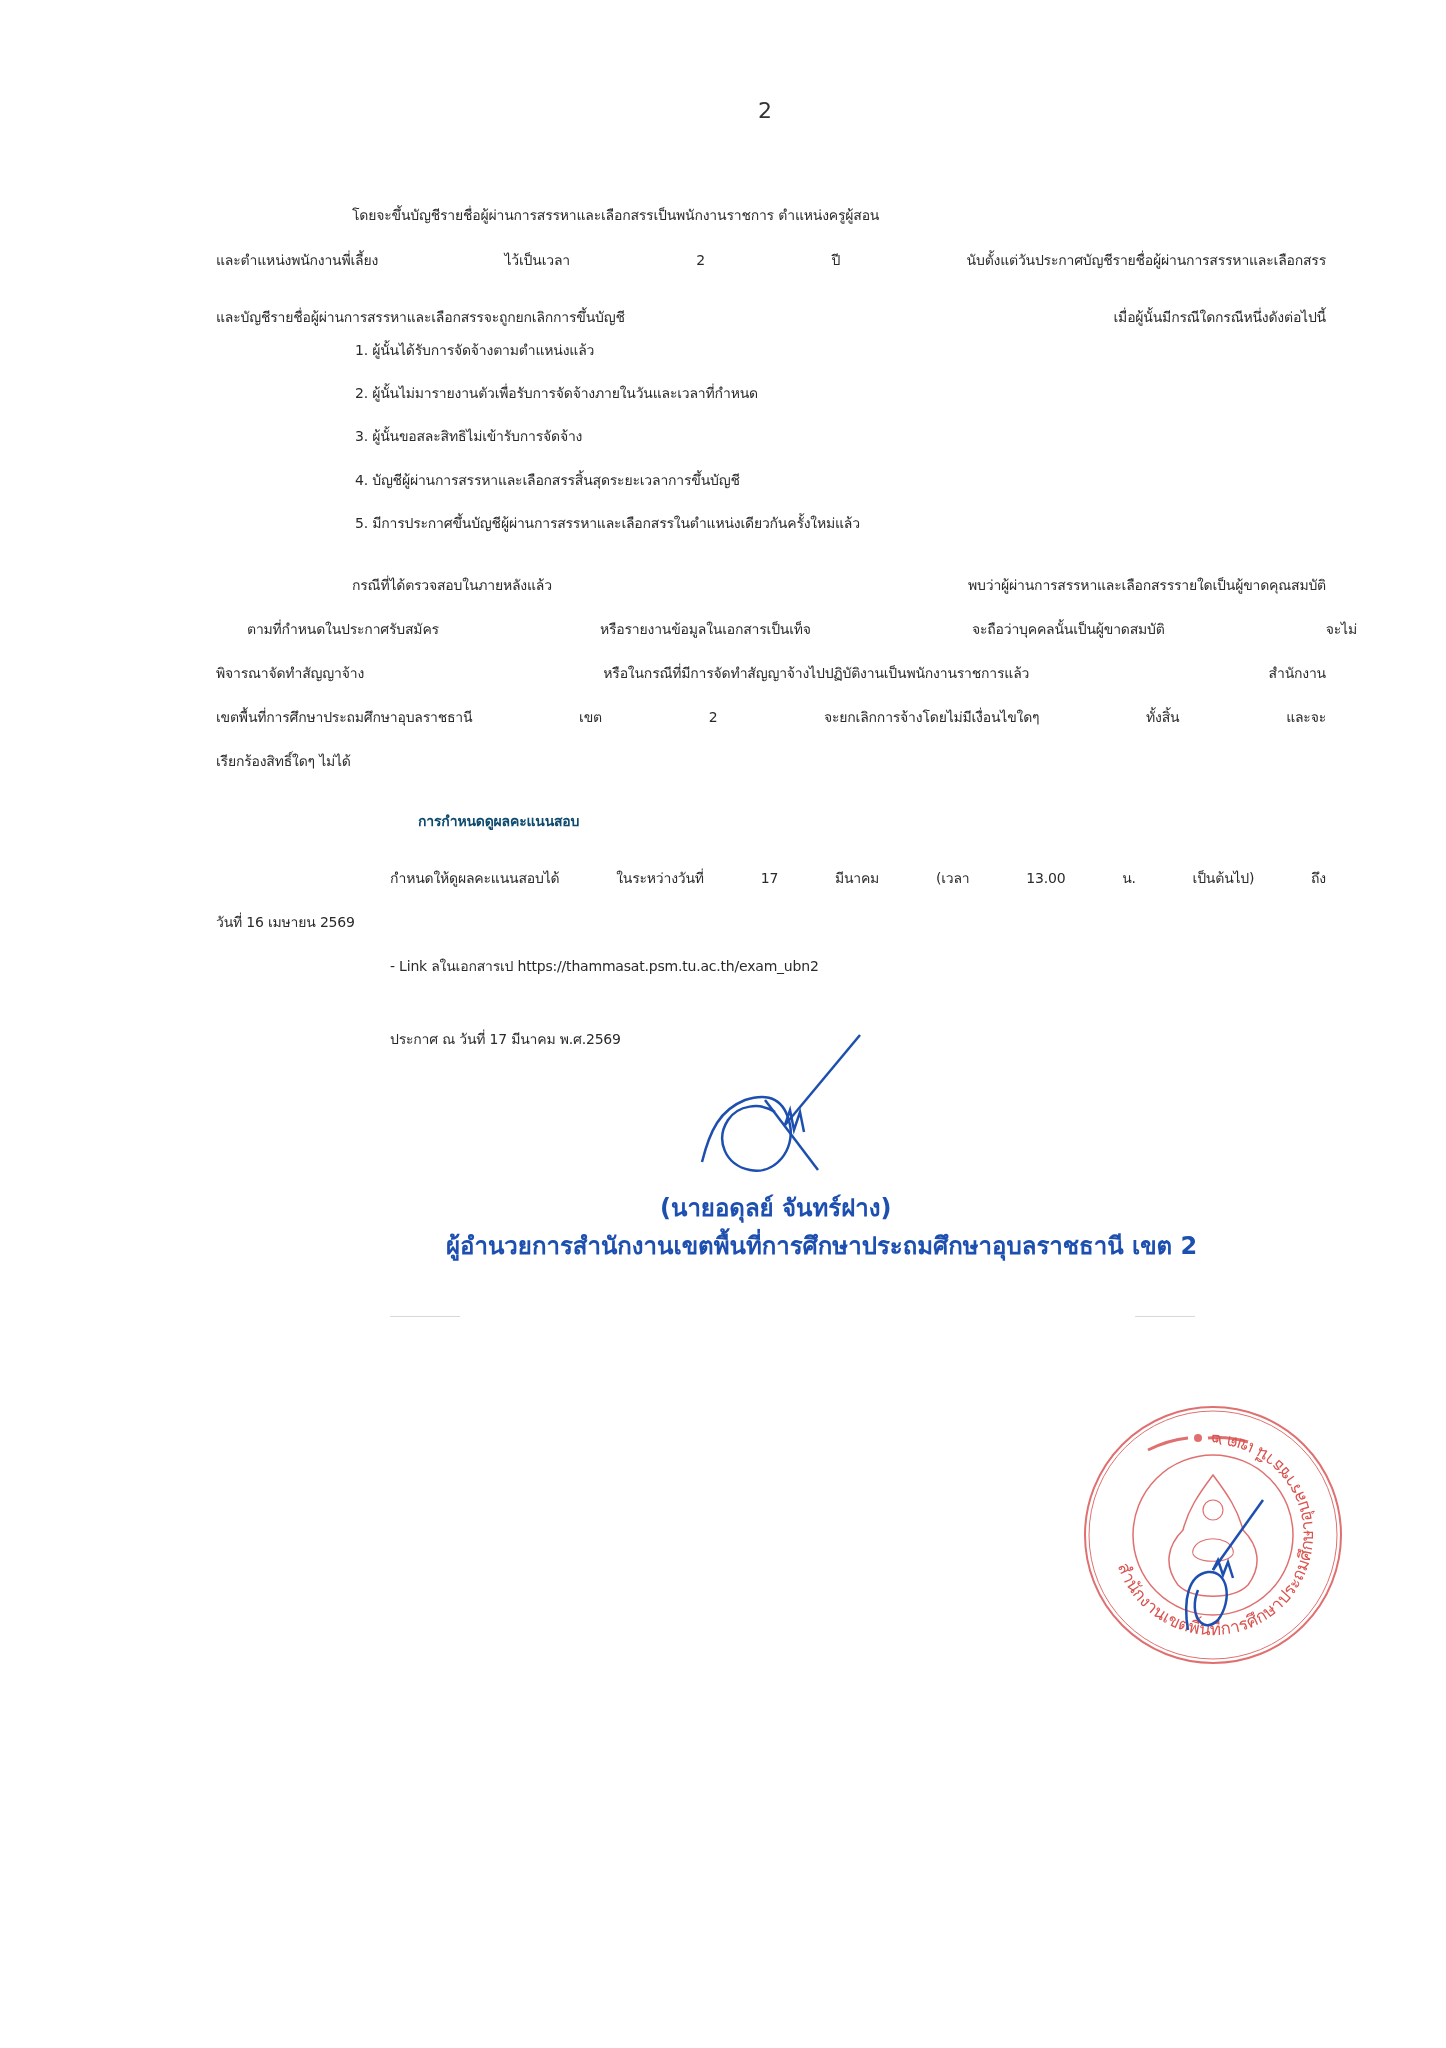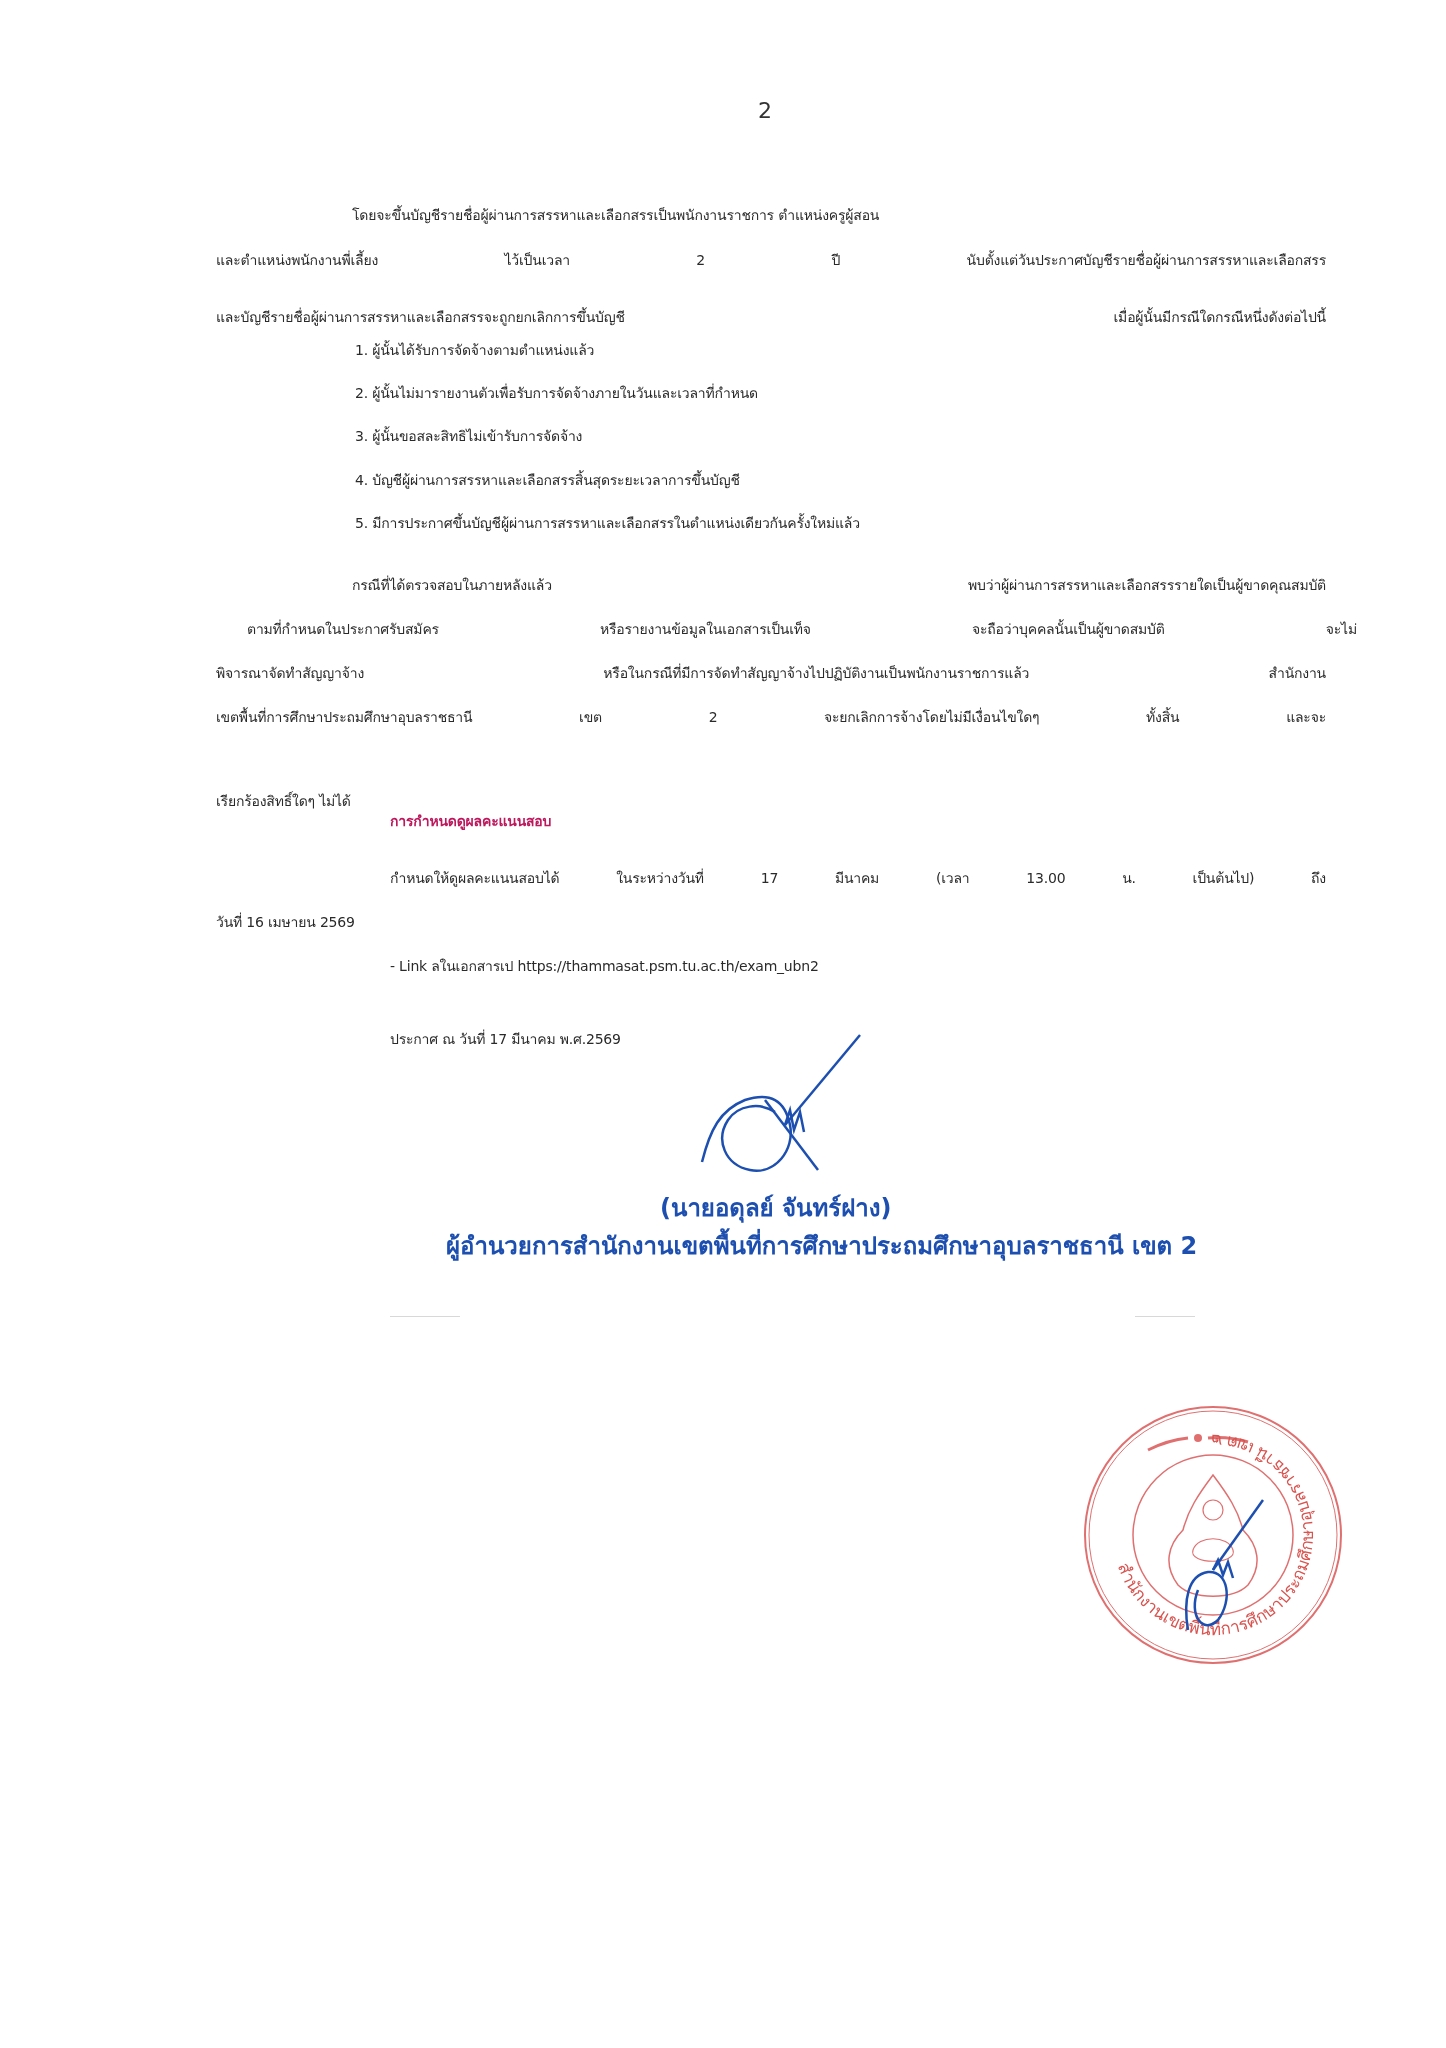--- a/index.html
+++ b/index.html
@@ -10,21 +10,21 @@
     }
     .page-number {
       position: absolute; top: 98px; left: 0; width: 1530px; text-align: center;
       font-size: 22px; color: #333;
     }
     .line {
       position: absolute; white-space: nowrap; font-size: 14px; line-height: 30px;
       letter-spacing: -0.2px;
     }
     .justify { text-align: justify; text-align-last: justify; }
-    .heading { font-weight: bold; color: #be185d; }
+    .heading { font-weight: bold; color: #0c4a6e; margin-left: 28px; }
     .sign-name, .sign-title {
       position: absolute; color: #1d4fb0; white-space: nowrap; font-size: 24px; font-weight: bold;
     }
     .signature { position: absolute; }
     .stamp { position: absolute; }
     .scan-artifact { position: absolute; height: 1px; background: #d8d8d8; }
   </style>
 </head>
 <body>
 
@@ -37,21 +37,21 @@
 <div class="line" style="top:335px; left:355px;">1. ผู้นั้นได้รับการจัดจ้างตามตำแหน่งแล้ว</div>
 <div class="line" style="top:378px; left:355px;">2. ผู้นั้นไม่มารายงานตัวเพื่อรับการจัดจ้างภายในวันและเวลาที่กำหนด</div>
 <div class="line" style="top:421px; left:355px;">3. ผู้นั้นขอสละสิทธิไม่เข้ารับการจัดจ้าง</div>
 <div class="line" style="top:465px; left:355px;">4. บัญชีผู้ผ่านการสรรหาและเลือกสรรสิ้นสุดระยะเวลาการขึ้นบัญชี</div>
 <div class="line" style="top:508px; left:355px;">5. มีการประกาศขึ้นบัญชีผู้ผ่านการสรรหาและเลือกสรรในตำแหน่งเดียวกันครั้งใหม่แล้ว</div>
 
 <div class="line justify" style="top:570px; left:352px; width:974px;">กรณีที่ได้ตรวจสอบในภายหลังแล้ว พบว่าผู้ผ่านการสรรหาและเลือกสรรรายใดเป็นผู้ขาดคุณสมบัติ</div>
 <div class="line justify" style="top:614px; left:216px; width:1110px;margin-left:31px;">ตามที่กำหนดในประกาศรับสมัคร หรือรายงานข้อมูลในเอกสารเป็นเท็จ จะถือว่าบุคคลนั้นเป็นผู้ขาดสมบัติ จะไม่</div>
 <div class="line justify" style="top:658px; left:216px; width:1110px;">พิจารณาจัดทำสัญญาจ้าง หรือในกรณีที่มีการจัดทำสัญญาจ้างไปปฏิบัติงานเป็นพนักงานราชการแล้ว สำนักงาน</div>
 <div class="line justify" style="top:702px; left:216px; width:1110px;">เขตพื้นที่การศึกษาประถมศึกษาอุบลราชธานี เขต 2 จะยกเลิกการจ้างโดยไม่มีเงื่อนไขใดๆ ทั้งสิ้น และจะ</div>
-<div class="line" style="top:746px; left:216px;margin-top:40px;">เรียกร้องสิทธิ์ใดๆ ไม่ได้</div>
+<div class="line" style="top:746px; left:216px;">เรียกร้องสิทธิ์ใดๆ ไม่ได้</div>
 
 <div class="line heading" style="top:806px; left:390px;">การกำหนดดูผลคะแนนสอบ</div>
 <div class="line justify" style="top:863px; left:390px; width:936px;">กำหนดให้ดูผลคะแนนสอบได้ ในระหว่างวันที่ 17 มีนาคม (เวลา 13.00 น. เป็นต้นไป) ถึง</div>
 <div class="line" style="top:907px; left:216px;">วันที่ 16 เมษายน 2569</div>
 <div class="line" style="top:951px; left:390px;">- Link ลในเอกสารเป https://thammasat.psm.tu.ac.th/exam_ubn2</div>
 
 <div class="line" style="top:1024px; left:390px;">ประกาศ ณ วันที่ 17 มีนาคม พ.ศ.2569</div>
 
 <svg class="signature" width="200" height="150" viewBox="0 0 200 150" style="left:690px; top:1030px;">
   <path d="M 170 5 L 95 95" stroke="#1d4fb0" stroke-width="2.5" fill="none"></path>

